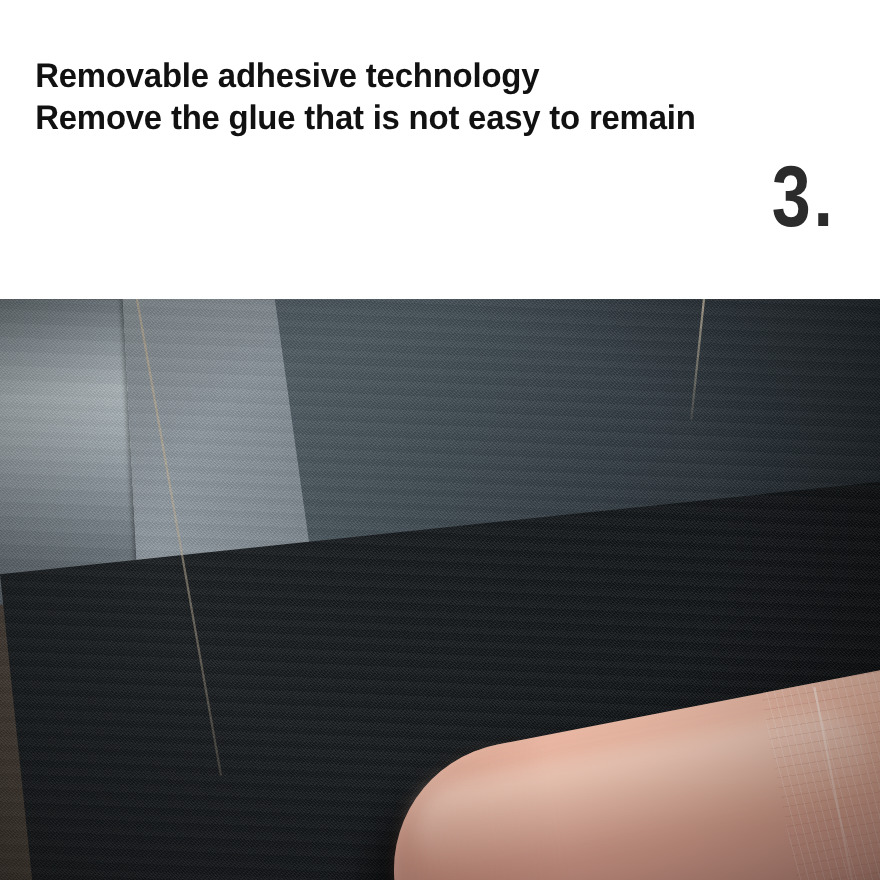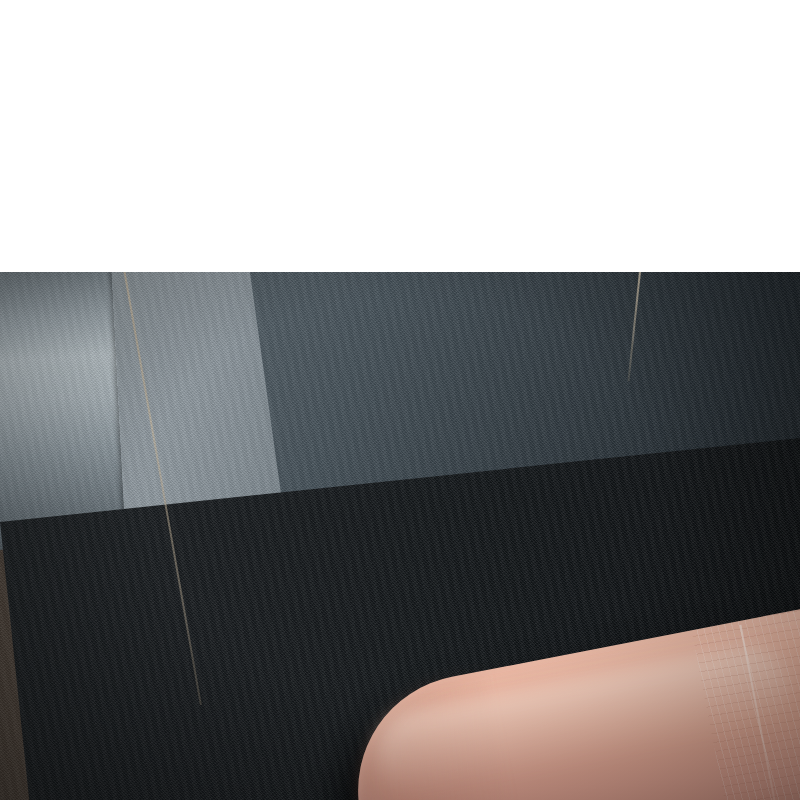--- a/index.html
+++ b/index.html
@@ -245,20 +245,29 @@
     width:800px; height:528px;
     background:radial-gradient(ellipse at 50% 42%, rgba(0,0,0,0) 45%, rgba(0,0,0,0.42) 100%);
     pointer-events:none;
   }
 </style>
 </head>
 <body>
 
 <div class="page">
 
+  <div class="header">
+
+    <div class="headline">
+      <span class="headline-line">Removable adhesive technology</span>
+      <span class="headline-line">Remove the glue that is not easy to remain</span>
+    </div>
+
+    <div class="step-number">3.</div>
+  </div>
 
   <div class="photo">
 
     <div class="desk-metal"></div>
     <div class="desk-wood"></div>
 
     <div class="pad-flap"></div>
     <div class="pad-dark"></div>
     <div class="pad-black"></div>
 

